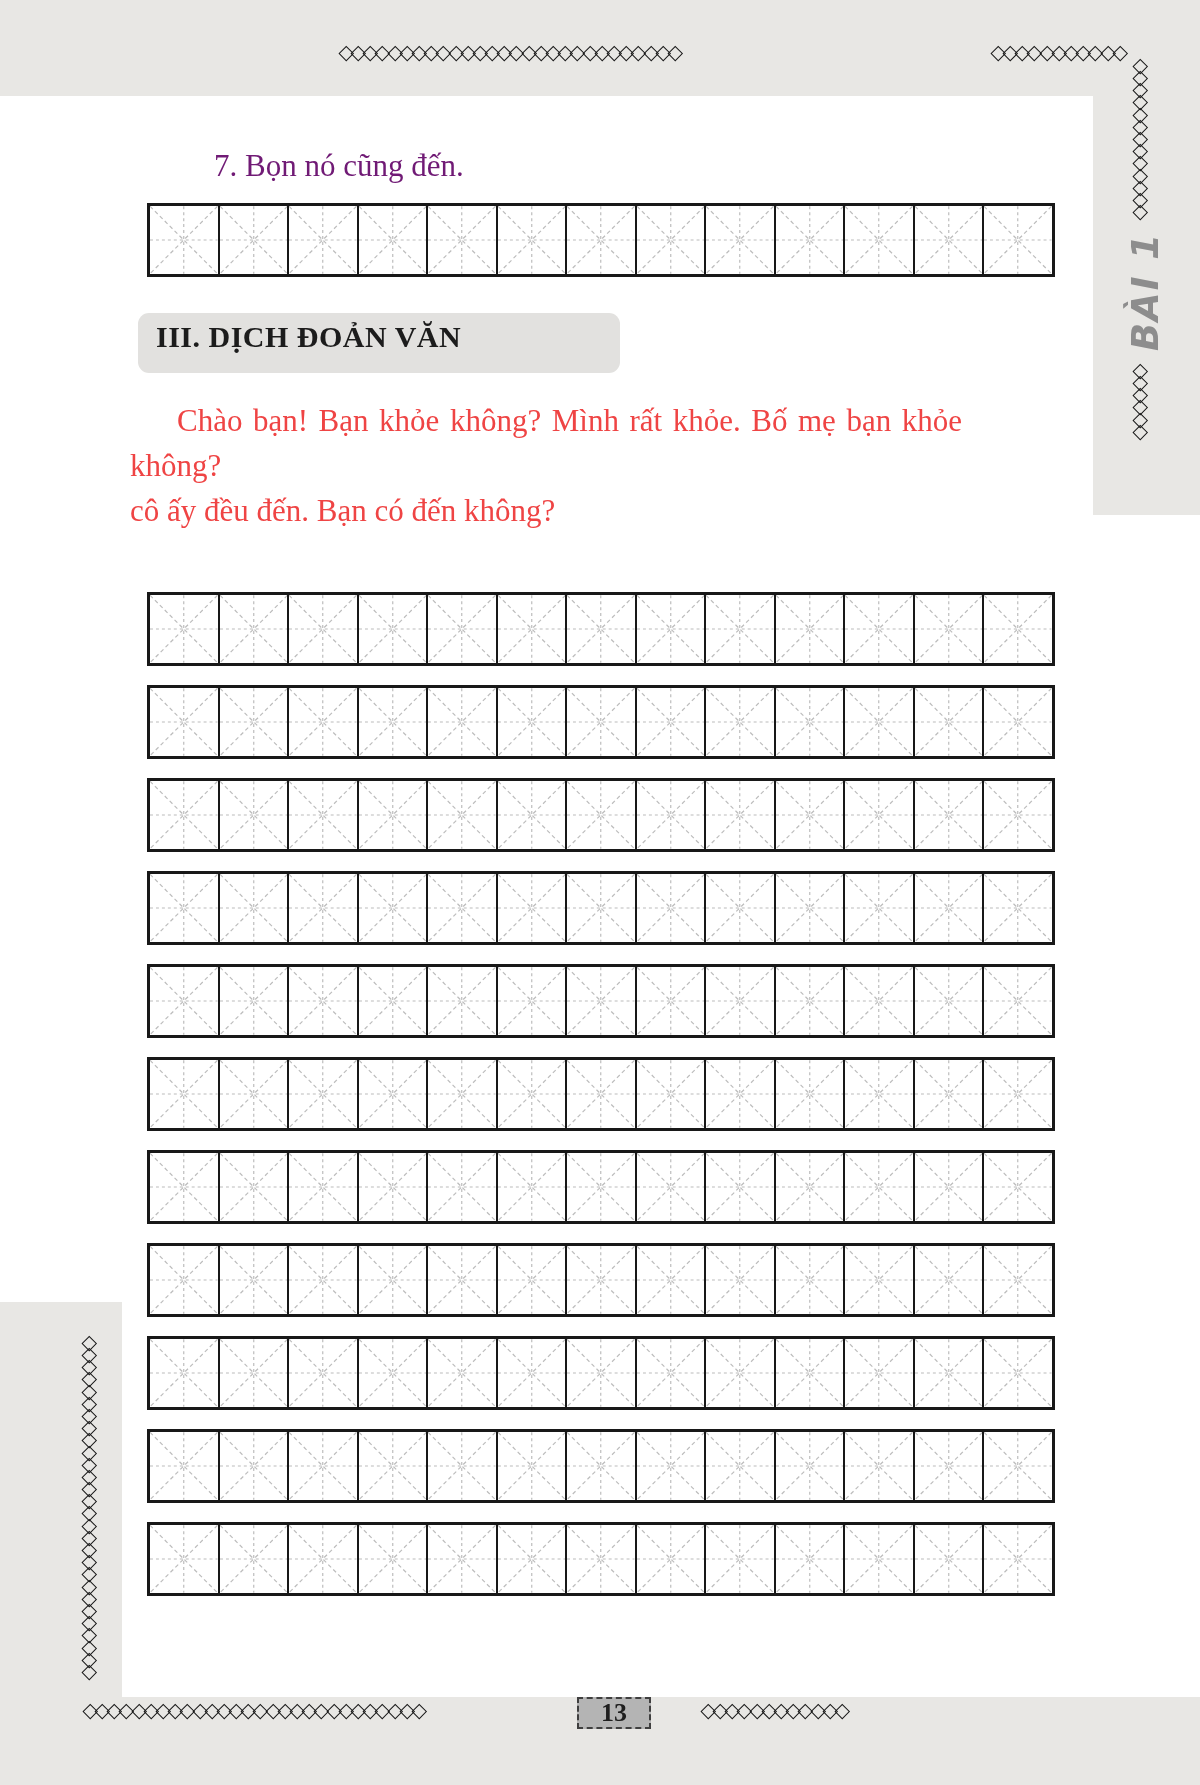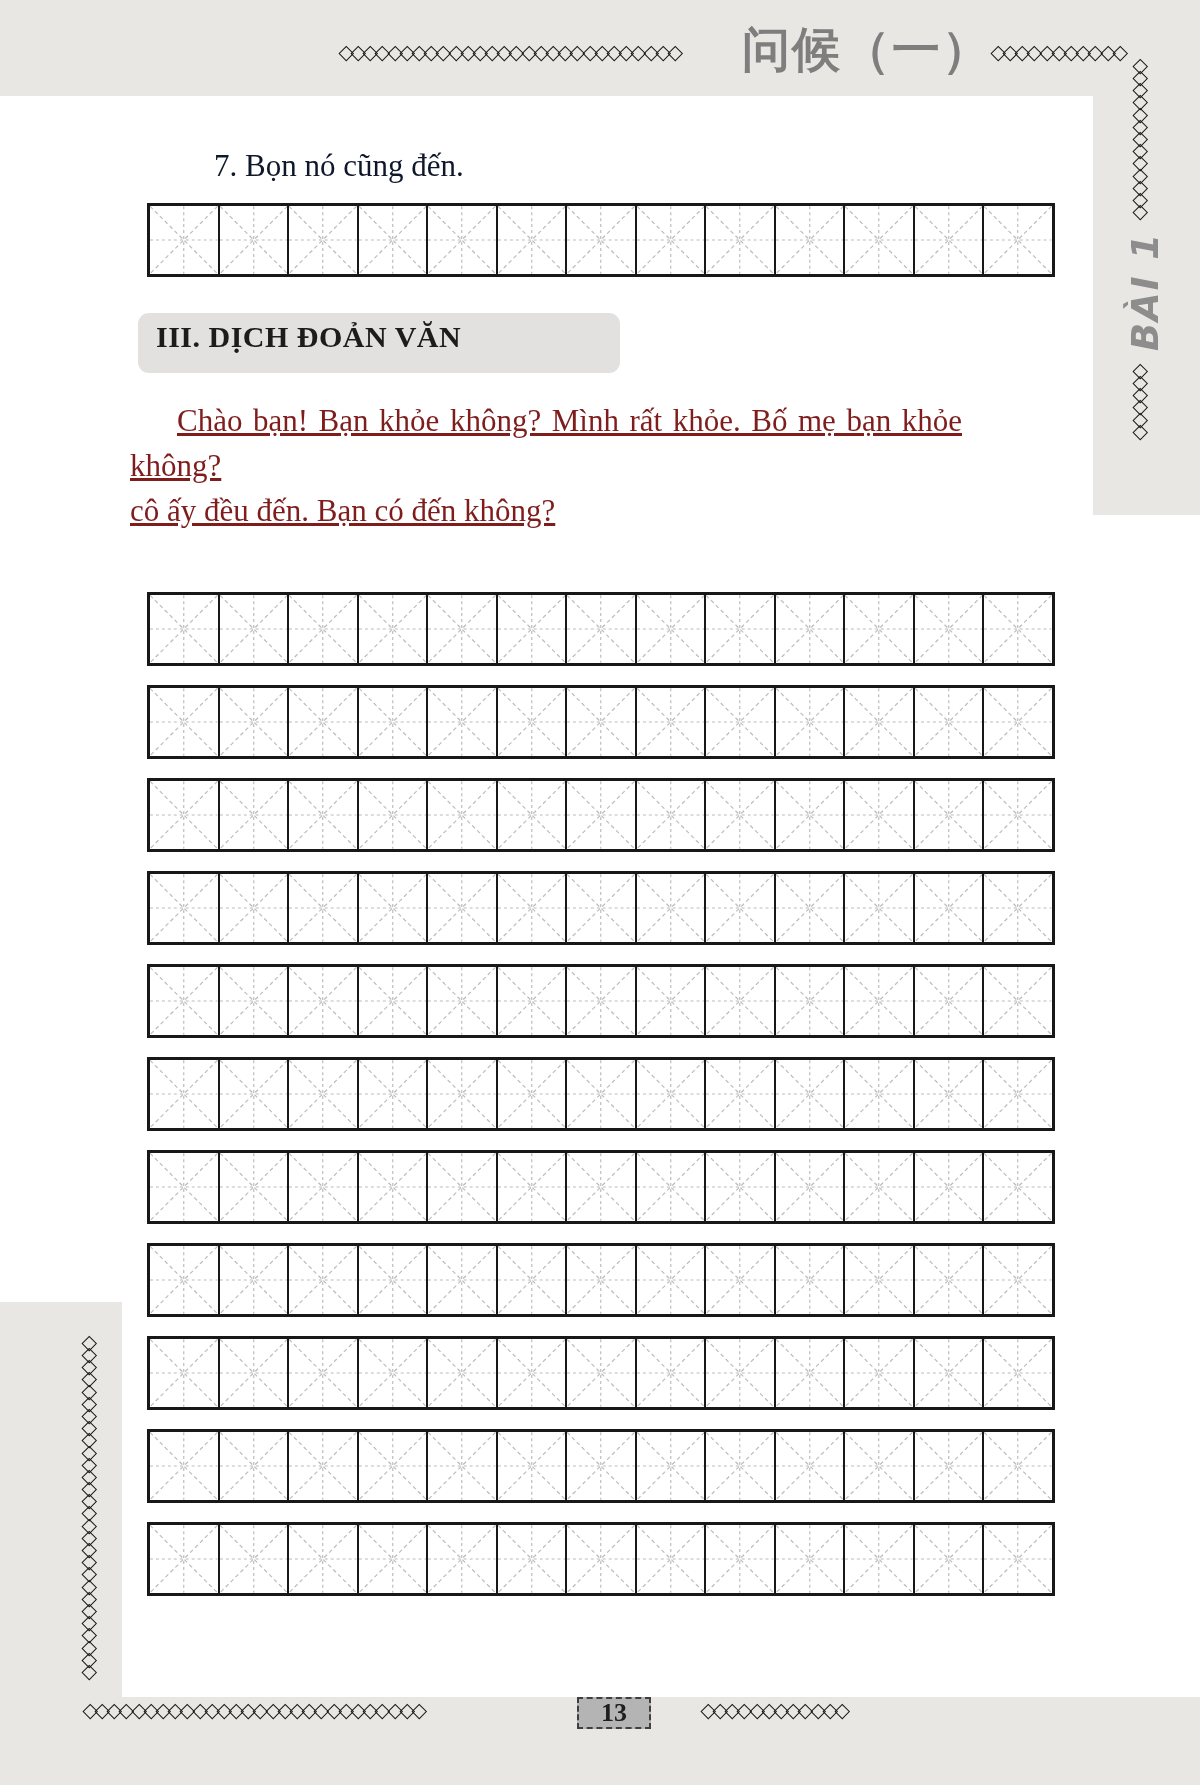--- a/index.html
+++ b/index.html
@@ -29,25 +29,25 @@
   
   #title{position:absolute;left:742px;top:18px;font-family:"DejaVu Sans","Liberation Sans",sans-serif;
          font-weight:bold;font-size:48px;color:#7e7e7e;letter-spacing:2px;white-space:nowrap;}
   #bai-tab{position:absolute;left:1098px;top:234px;width:96px;height:114px;
            display:flex;align-items:center;justify-content:center;}
   #bai-tab span{display:block;transform:rotate(-90deg);white-space:nowrap;
            font-family:"DejaVu Sans","Liberation Sans",sans-serif;font-style:italic;font-weight:bold;
            font-size:37px;color:#8d8d8d;letter-spacing:2px;}
 
   
-  #item7{position:absolute;left:214px;top:148px;font-size:31px;color:#0f172a;white-space:nowrap;}
+  #item7{position:absolute;left:214px;top:148px;font-size:31px;color:#701a75;white-space:nowrap;}
   #section-pill{position:absolute;left:138px;top:313px;width:482px;height:60px;background:#e2e1df;
             border-radius:11px;box-sizing:border-box;padding:7px 0 0 18px;}
   #section-pill span{font-weight:bold;font-size:30px;color:#1c1c1c;letter-spacing:0.5px;white-space:nowrap;}
-  #passage{position:absolute;left:130px;top:398px;width:832px;font-size:31px;color:#7f1d1d;line-height:45px;text-decoration:underline;}
+  #passage{position:absolute;left:130px;top:398px;width:832px;font-size:31px;color:#ef4444;line-height:45px;}
   #passage .pline{text-align:justify;text-align-last:justify;}
   #passage .pline.first{text-indent:47px;}
   #passage .pline.last{text-align:left;text-align-last:left;}
 
   
   .grid-block{position:absolute;}
   #grid-single{left:147px;top:203px;}
   #grid-main{left:147px;top:592px;}
   .grid-row{display:flex;width:max-content;border:3px solid #181818;background:#ffffff;margin:0 0 19px 0;}
   .grid-block .grid-row:last-child{margin-bottom:0;}
@@ -204,21 +204,20 @@
       <i></i>
       <i></i>
       <i></i>
       <i></i>
       <i></i>
       <i></i>
       <i></i>
       <i></i>
     </div>
 
-  <div id="title">问候（一）</div>
   <div id="bai-tab">
     <span>BÀI 1</span>
   </div>
 
   <div id="item7">7. Bọn nó cũng đến.</div>
 
   <div id="grid-single" class="grid-block">
       <div class="grid-row">
         <div class="gcell">
           <svg viewBox="0 0 68 68" width="67.5" height="68">

